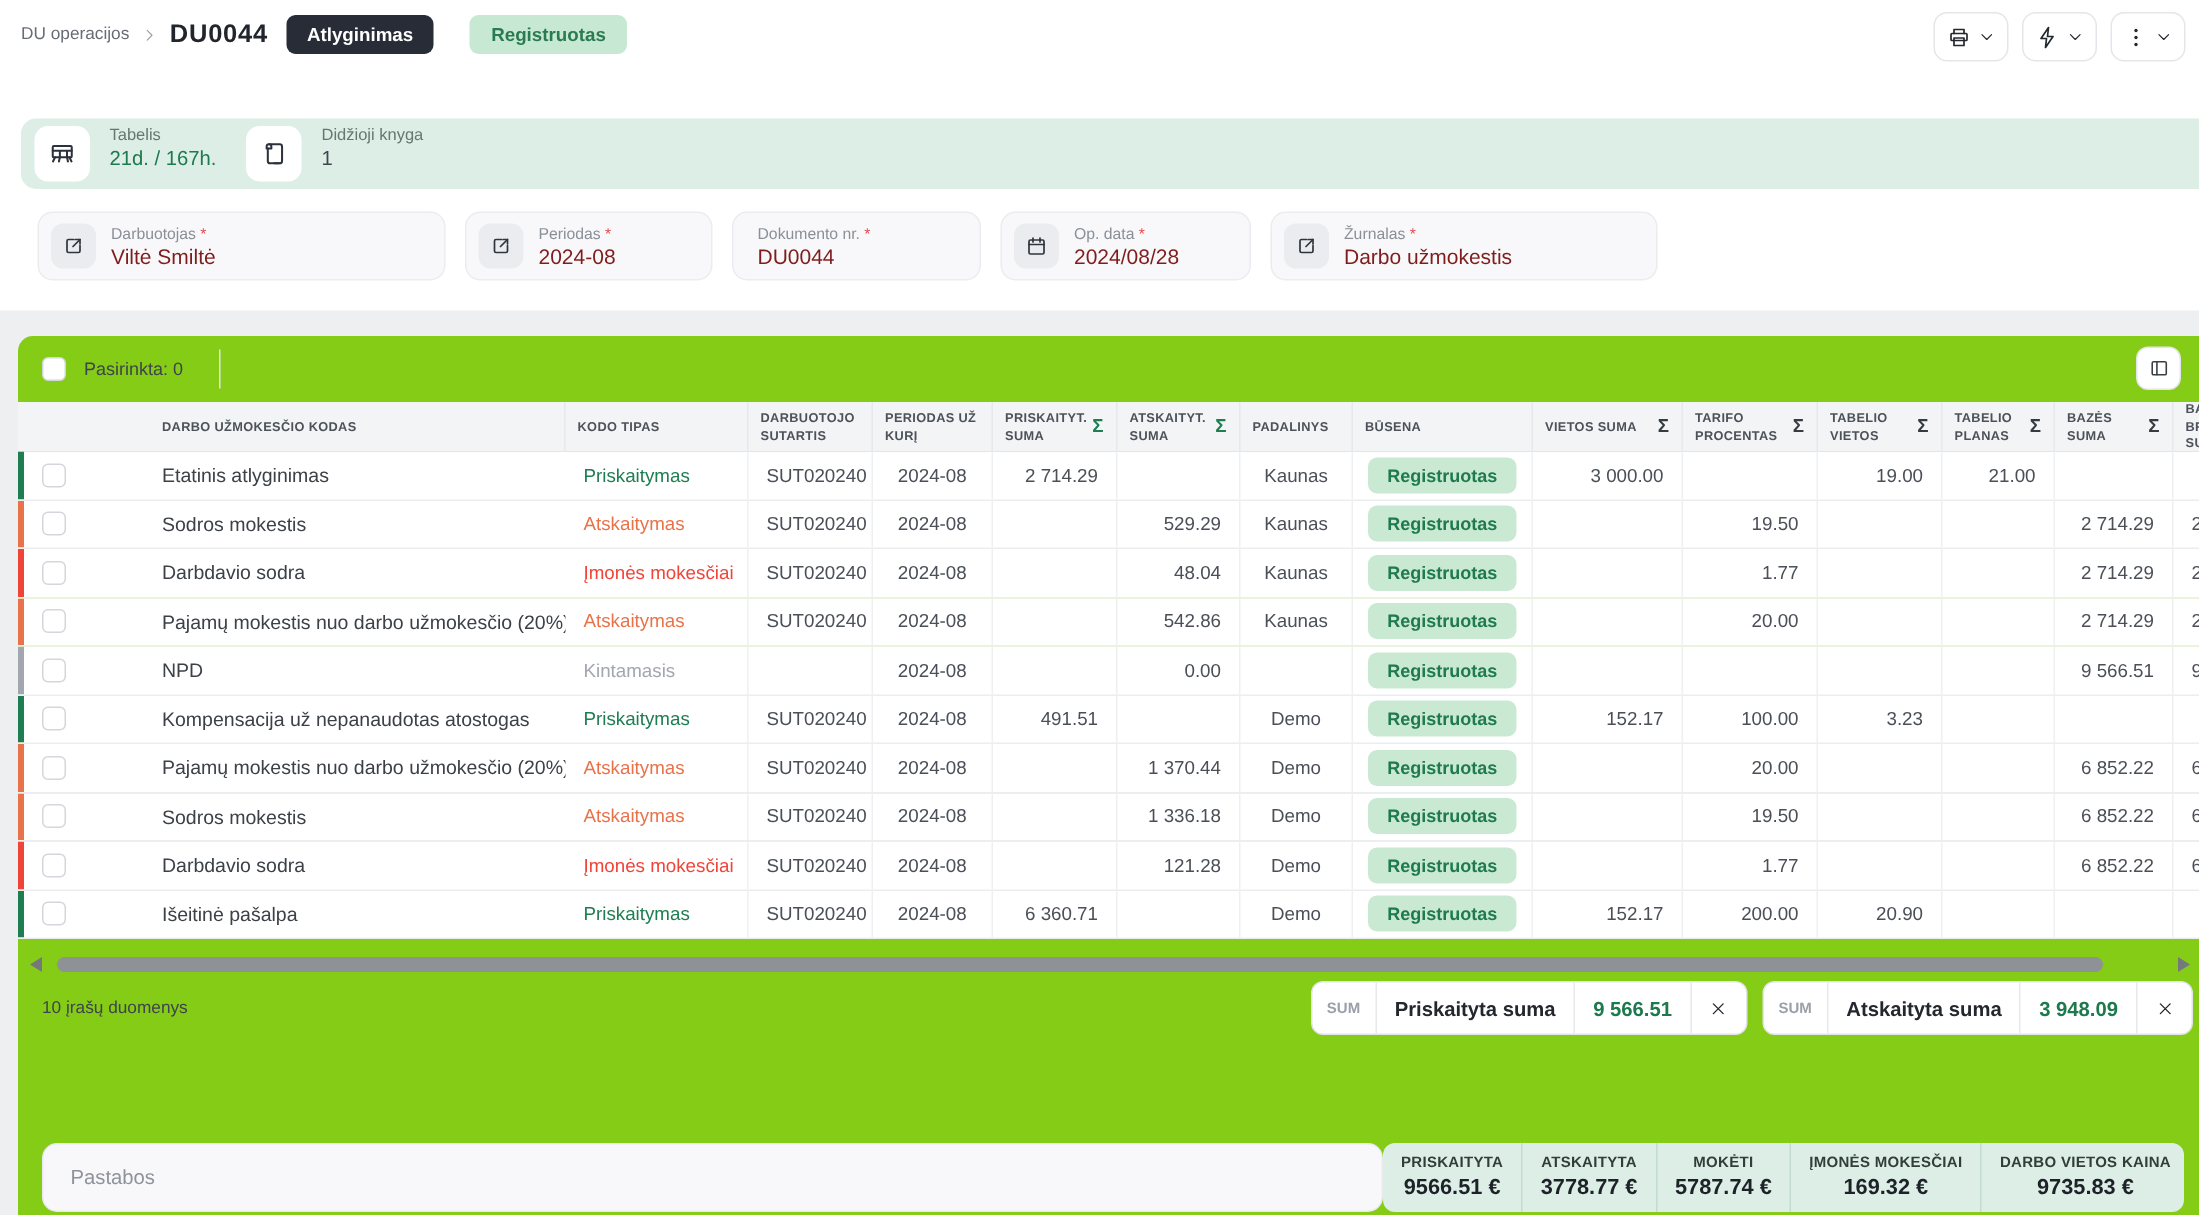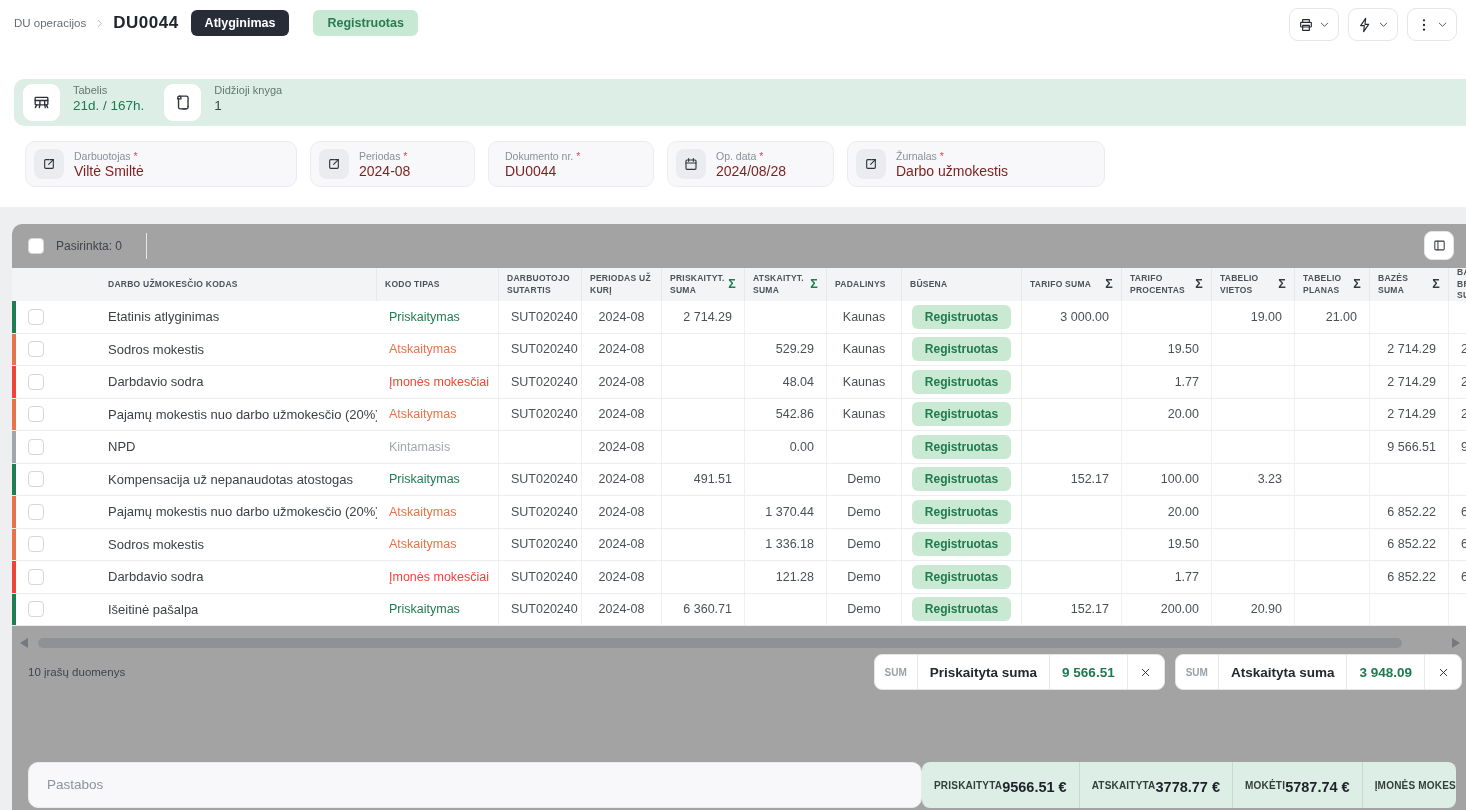--- a/index.html
+++ b/index.html
@@ -39,21 +39,21 @@
   .fields{position:absolute;top:141px;left:25px;display:flex;gap:13px}
   .field{height:46px;background:#f8f8fa;border:1px solid #ebecef;border-radius:10px;display:flex;align-items:center;padding:0 14px 0 8px;cursor:pointer}
   .field.no-icon{padding-left:16px}
   .field-icon-box{width:30px;height:30px;background:#ebecef;border-radius:8px;display:flex;align-items:center;justify-content:center;color:#2f353d;margin-right:10px;flex:none}
   .field-icon-box svg{width:16px;height:16px}
   .field-label{font-size:10.5px;color:#8a8f98;display:block;white-space:nowrap}
   .req{color:#e5484d;font-weight:400}
   .field-value{font-size:14px;color:#7f1d1d;display:block;margin-top:1px;white-space:nowrap}
 
   
-  .main-card{position:absolute;top:224px;left:12px;right:0;bottom:0;background:#a3a3a3;border-top-left-radius:10px;overflow:hidden}
+  .main-card{position:absolute;top:224px;left:12px;right:0;bottom:0;background:#84cc16;border-top-left-radius:10px;overflow:hidden}
   .selectbar{position:absolute;top:0;left:0;right:0;height:44px;display:flex;align-items:center;padding-left:16px}
   .cb{width:16px;height:16px;border:1.5px solid #d3d6db;border-radius:4px;background:#fff;display:inline-block;flex:none;cursor:pointer}
   .sel-label{font-size:12px;color:#3f444b;margin-left:12px}
   .sel-divider{width:1px;height:26px;background:#e4e6e9;margin-left:24px}
   .columns-btn{position:absolute;right:12px;top:7px;width:30px;height:29px;border:1px solid #e3e5e8;background:#fff;border-radius:8px;display:flex;align-items:center;justify-content:center;color:#3a3f46;cursor:pointer}
   .columns-btn svg{width:15px;height:15px}
 
   
   .grid{position:absolute;top:44px;left:0;width:1497px}
   .grid-header{display:flex;height:33px;background:#f3f4f6}
@@ -89,21 +89,21 @@
   .chip-label{padding:0 12px;font-size:13.5px;font-weight:700;color:#23272e;border-right:1px solid #e7e8eb;height:100%;display:flex;align-items:center;white-space:nowrap}
   .chip-value{padding:0 12px;font-size:13.5px;font-weight:700;color:#1d7a4e;border-right:1px solid #e7e8eb;height:100%;display:flex;align-items:center}
   .chip-close{width:36px;height:100%;display:flex;align-items:center;justify-content:center;background:none;border:none;color:#23272e;cursor:pointer}
   .chip-close svg{width:13px;height:13px}
 
   
   .footer-row{position:absolute;bottom:2px;left:16px;right:10px;height:46px;display:flex;gap:0}
   .notes{width:894px;height:46px;background:#f8f8fa;border:1px solid #e9eaee;border-radius:10px;padding:14px 18px;font-family:inherit;font-size:13.5px;color:#3d424a;resize:none;outline:none}
   .notes::placeholder{color:#8d929b}
   .totals{flex:1;display:flex;background:#ddeee6;border-radius:8px;align-items:stretch;overflow:hidden}
-  .total-cell{flex:1 1 auto;display:flex;flex-direction:row;align-items:center;justify-content:center;padding:0 12px;border-right:1px solid #c3dccd}
+  .total-cell{flex:1 1 auto;display:flex;flex-direction:column;align-items:center;justify-content:center;padding:0 12px;border-right:1px solid #c3dccd}
   .total-label{font-size:10px;font-weight:700;color:#313f37;letter-spacing:.2px;white-space:nowrap}
   .total-value{font-size:14.5px;font-weight:700;color:#1d2228;margin-top:3px;white-space:nowrap}
   .icon{display:inline-flex}
 </style>
 </head>
 <body>
 
 <div class="page">
   <div class="top-white">
 
@@ -292,21 +292,21 @@
             <span class="th-label">ATSKAITYT. SUMA</span>
             <span class="sigma green">Σ</span>
           </div>
           <div class="th" style="width:75px">
             <span class="th-label">PADALINYS</span>
           </div>
           <div class="th" style="width:120px">
             <span class="th-label">BŪSENA</span>
           </div>
           <div class="th" style="width:100px">
-            <span class="th-label">TARIFO SUMA</span>
+            <span class="th-label">VIETOS SUMA</span>
             <span class="sigma dark">Σ</span>
           </div>
           <div class="th" style="width:90px">
             <span class="th-label">TARIFO PROCENTAS</span>
             <span class="sigma dark">Σ</span>
           </div>
           <div class="th" style="width:83px">
             <span class="th-label">TABELIO VIETOS</span>
             <span class="sigma dark">Σ</span>
           </div>

